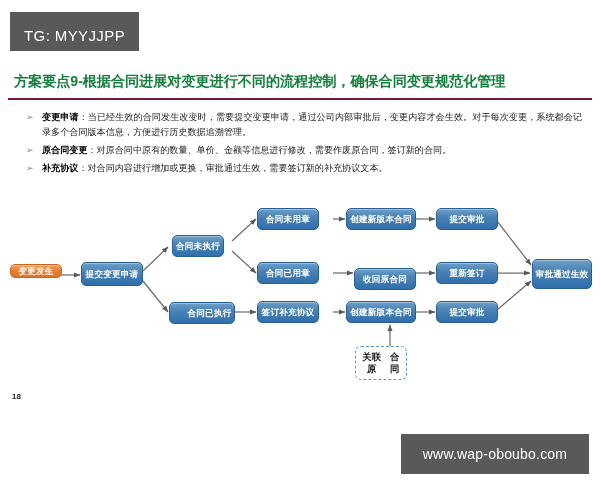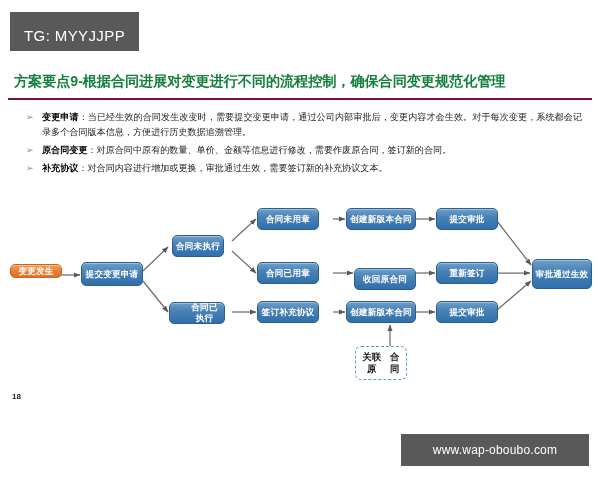--- a/index.html
+++ b/index.html
@@ -142,24 +142,24 @@
     top: 392px;
     font-size: 8px;
     font-weight: 700;
     color: #222222;
   }
   .site-watermark {
     position: absolute;
     left: 401px;
     top: 434px;
     width: 188px;
-    height: 32px;
+    height: 40px;
     background: #595959;
     color: #ffffff;
-    font-size: 12px;
+    font-size: 14px;
     display: flex;
     align-items: center;
     justify-content: center;
     letter-spacing: 0.2px;
     white-space: nowrap;
   }
 </style>
 </head>
 <body>
 
@@ -222,21 +222,21 @@
       <path d="M390,152 L390,130"></path>
     </g>
   </svg>
 
   <div class="node orange" style="left:10px;  top:69px;  width:52px;  height:14px;">变更发生</div>
 
   <div class="node blue" style="left:81px;  top:67px;  width:62px;  height:24px;">提交变更申请</div>
 
   <div class="node blue" style="left:172px; top:40px;  width:52px;  height:22px;text-align:right;">合同未执行</div>
 
-  <div class="node blue" style="left:169px; top:107px; width:56px;  height:22px;padding-left:17px;">合同已执行</div>
+  <div class="node blue" style="left:169px; top:107px; width:66px;  height:22px;padding-left:17px;">合同已执行</div>
 
   <div class="node blue" style="left:257px; top:13px;  width:62px;  height:22px;">合同未用章</div>
 
   <div class="node blue" style="left:257px; top:67px;  width:62px;  height:22px;">合同已用章</div>
 
   <div class="node blue" style="left:257px; top:106px; width:62px;  height:22px;">签订补充协议</div>
 
   <div class="node blue" style="left:346px; top:13px;  width:70px;  height:22px;">创建新版本合同</div>
 
   <div class="node blue" style="left:354px; top:73px;  width:62px;  height:22px;">收回原合同</div>

